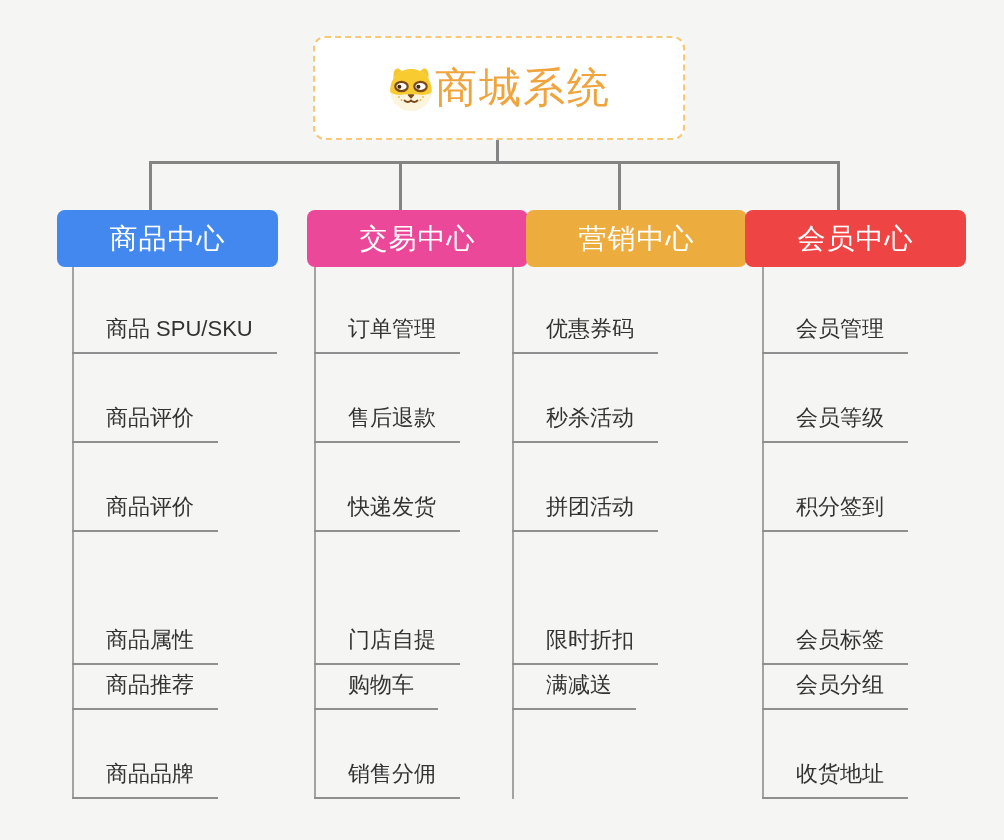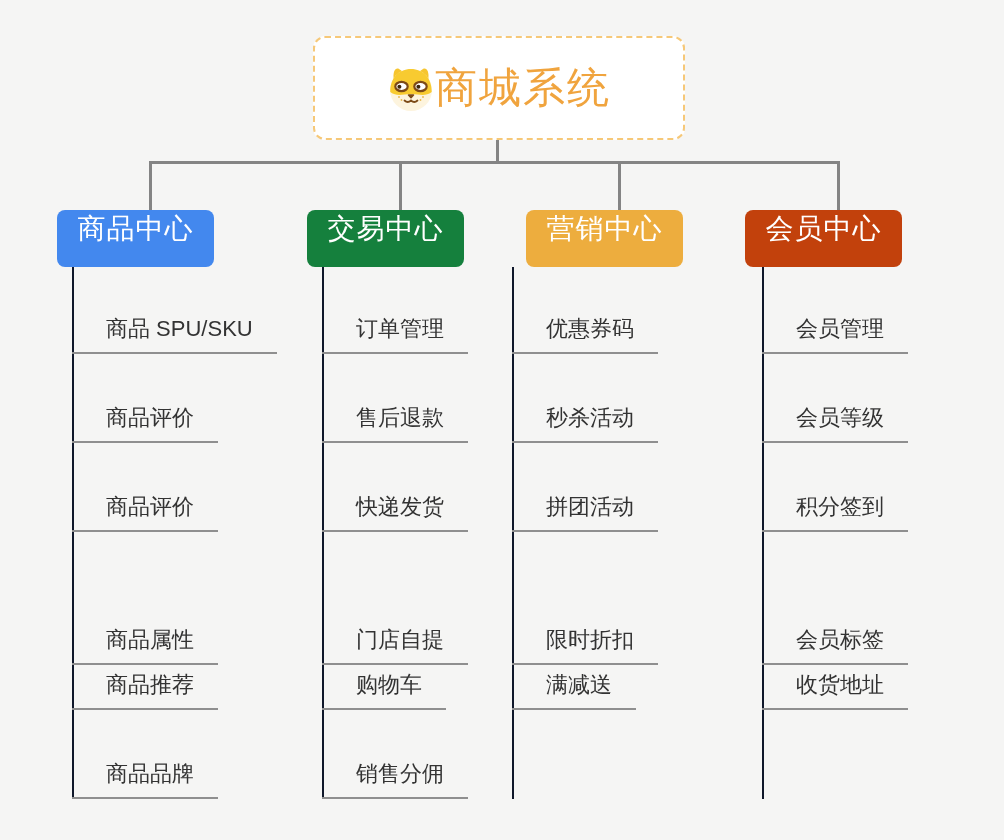--- a/index.html
+++ b/index.html
@@ -11,28 +11,28 @@
   .line{position:absolute;background:#848484;}
   
   .root-node{
     position:absolute;left:313px;top:36px;width:372px;height:104px;
     background:#FFFFFF;border:2px dashed #F6C878;border-radius:12px;
     box-sizing:border-box;display:flex;align-items:center;justify-content:center;gap:0;
   }
   .root-title{font-size:42px;color:#F0A43E;letter-spacing:2px;white-space:nowrap;}
   
   .branch-node{
-    position:absolute;top:210px;width:157px;height:57px;border-radius:8px;
-    display:flex;align-items:flex-start;justify-content:center;
+    position:absolute;top:210px;width:221px;height:57px;border-radius:8px;
+    display:flex;align-items:center;justify-content:center;
     color:#FFFFFF;font-size:28px;letter-spacing:1px;white-space:nowrap;
   }
   
   .column{
     position:absolute;top:267px;height:532px;width:240px;
-    border-left:2px solid #0f172a;box-sizing:border-box;
+    border-left:2px solid #a3a3a3;box-sizing:border-box;
   }
   .leaf{
     position:absolute;left:-2px;
     padding:0 24px 8px 34px;
     border-bottom:2px solid #8F8F8F;
     font-size:22px;line-height:30px;color:#333333;
     white-space:nowrap;
   }
   .leaf:nth-child(1){top:47px;}
   .leaf:nth-child(2){top:136px;}
@@ -69,40 +69,40 @@
       <circle cx="36" cy="33" r="0.9" fill="#E8B84B"></circle>
         <circle cx="33.5" cy="36" r="0.9" fill="#E8B84B"></circle>
     </svg>
   </span>
   <span class="root-title">商城系统</span>
 </div>
 
 <div class="branch-node" style="left: 57px; background: rgb(67, 136, 238);">
   <span>商品中心</span>
 </div>
-<div class="branch-node" style="left: 307px; background: #15803d;">
+<div class="branch-node" style="left: 307px; background: #ec4899;">
   <span>交易中心</span>
 </div>
 <div class="branch-node" style="left: 526px; background: rgb(237, 173, 62);">
   <span>营销中心</span>
 </div>
-<div class="branch-node" style="left: 745px; background: #c2410c;">
+<div class="branch-node" style="left: 745px; background: #ef4444;">
   <span>会员中心</span>
 </div>
 
 <div class="column" style="left:72px;">
   <div class="leaf">商品 SPU/SKU</div>
   <div class="leaf">商品评价</div>
   <div class="leaf">商品评价</div>
   <div class="leaf">商品属性</div>
   <div class="leaf">商品推荐</div>
   <div class="leaf">商品品牌</div>
 </div>
 
-<div class="column" style="left:322px;font-family:Liberation Serif, serif;">
+<div class="column" style="left:314px;font-family:Liberation Serif, serif;">
   <div class="leaf">订单管理</div>
   <div class="leaf">售后退款</div>
   <div class="leaf">快递发货</div>
   <div class="leaf">门店自提</div>
   <div class="leaf">购物车</div>
   <div class="leaf">销售分佣</div>
 </div>
 
 <div class="column" style="left:512px;">
   <div class="leaf">优惠券码</div>
@@ -110,14 +110,15 @@
   <div class="leaf">拼团活动</div>
   <div class="leaf">限时折扣</div>
   <div class="leaf">满减送</div>
 </div>
 
 <div class="column" style="left:762px;">
   <div class="leaf">会员管理</div>
   <div class="leaf">会员等级</div>
   <div class="leaf">积分签到</div>
   <div class="leaf">会员标签</div>
+  <div class="leaf">会员分组</div>
   <div class="leaf">收货地址</div>
 </div>
 
 </body></html>

